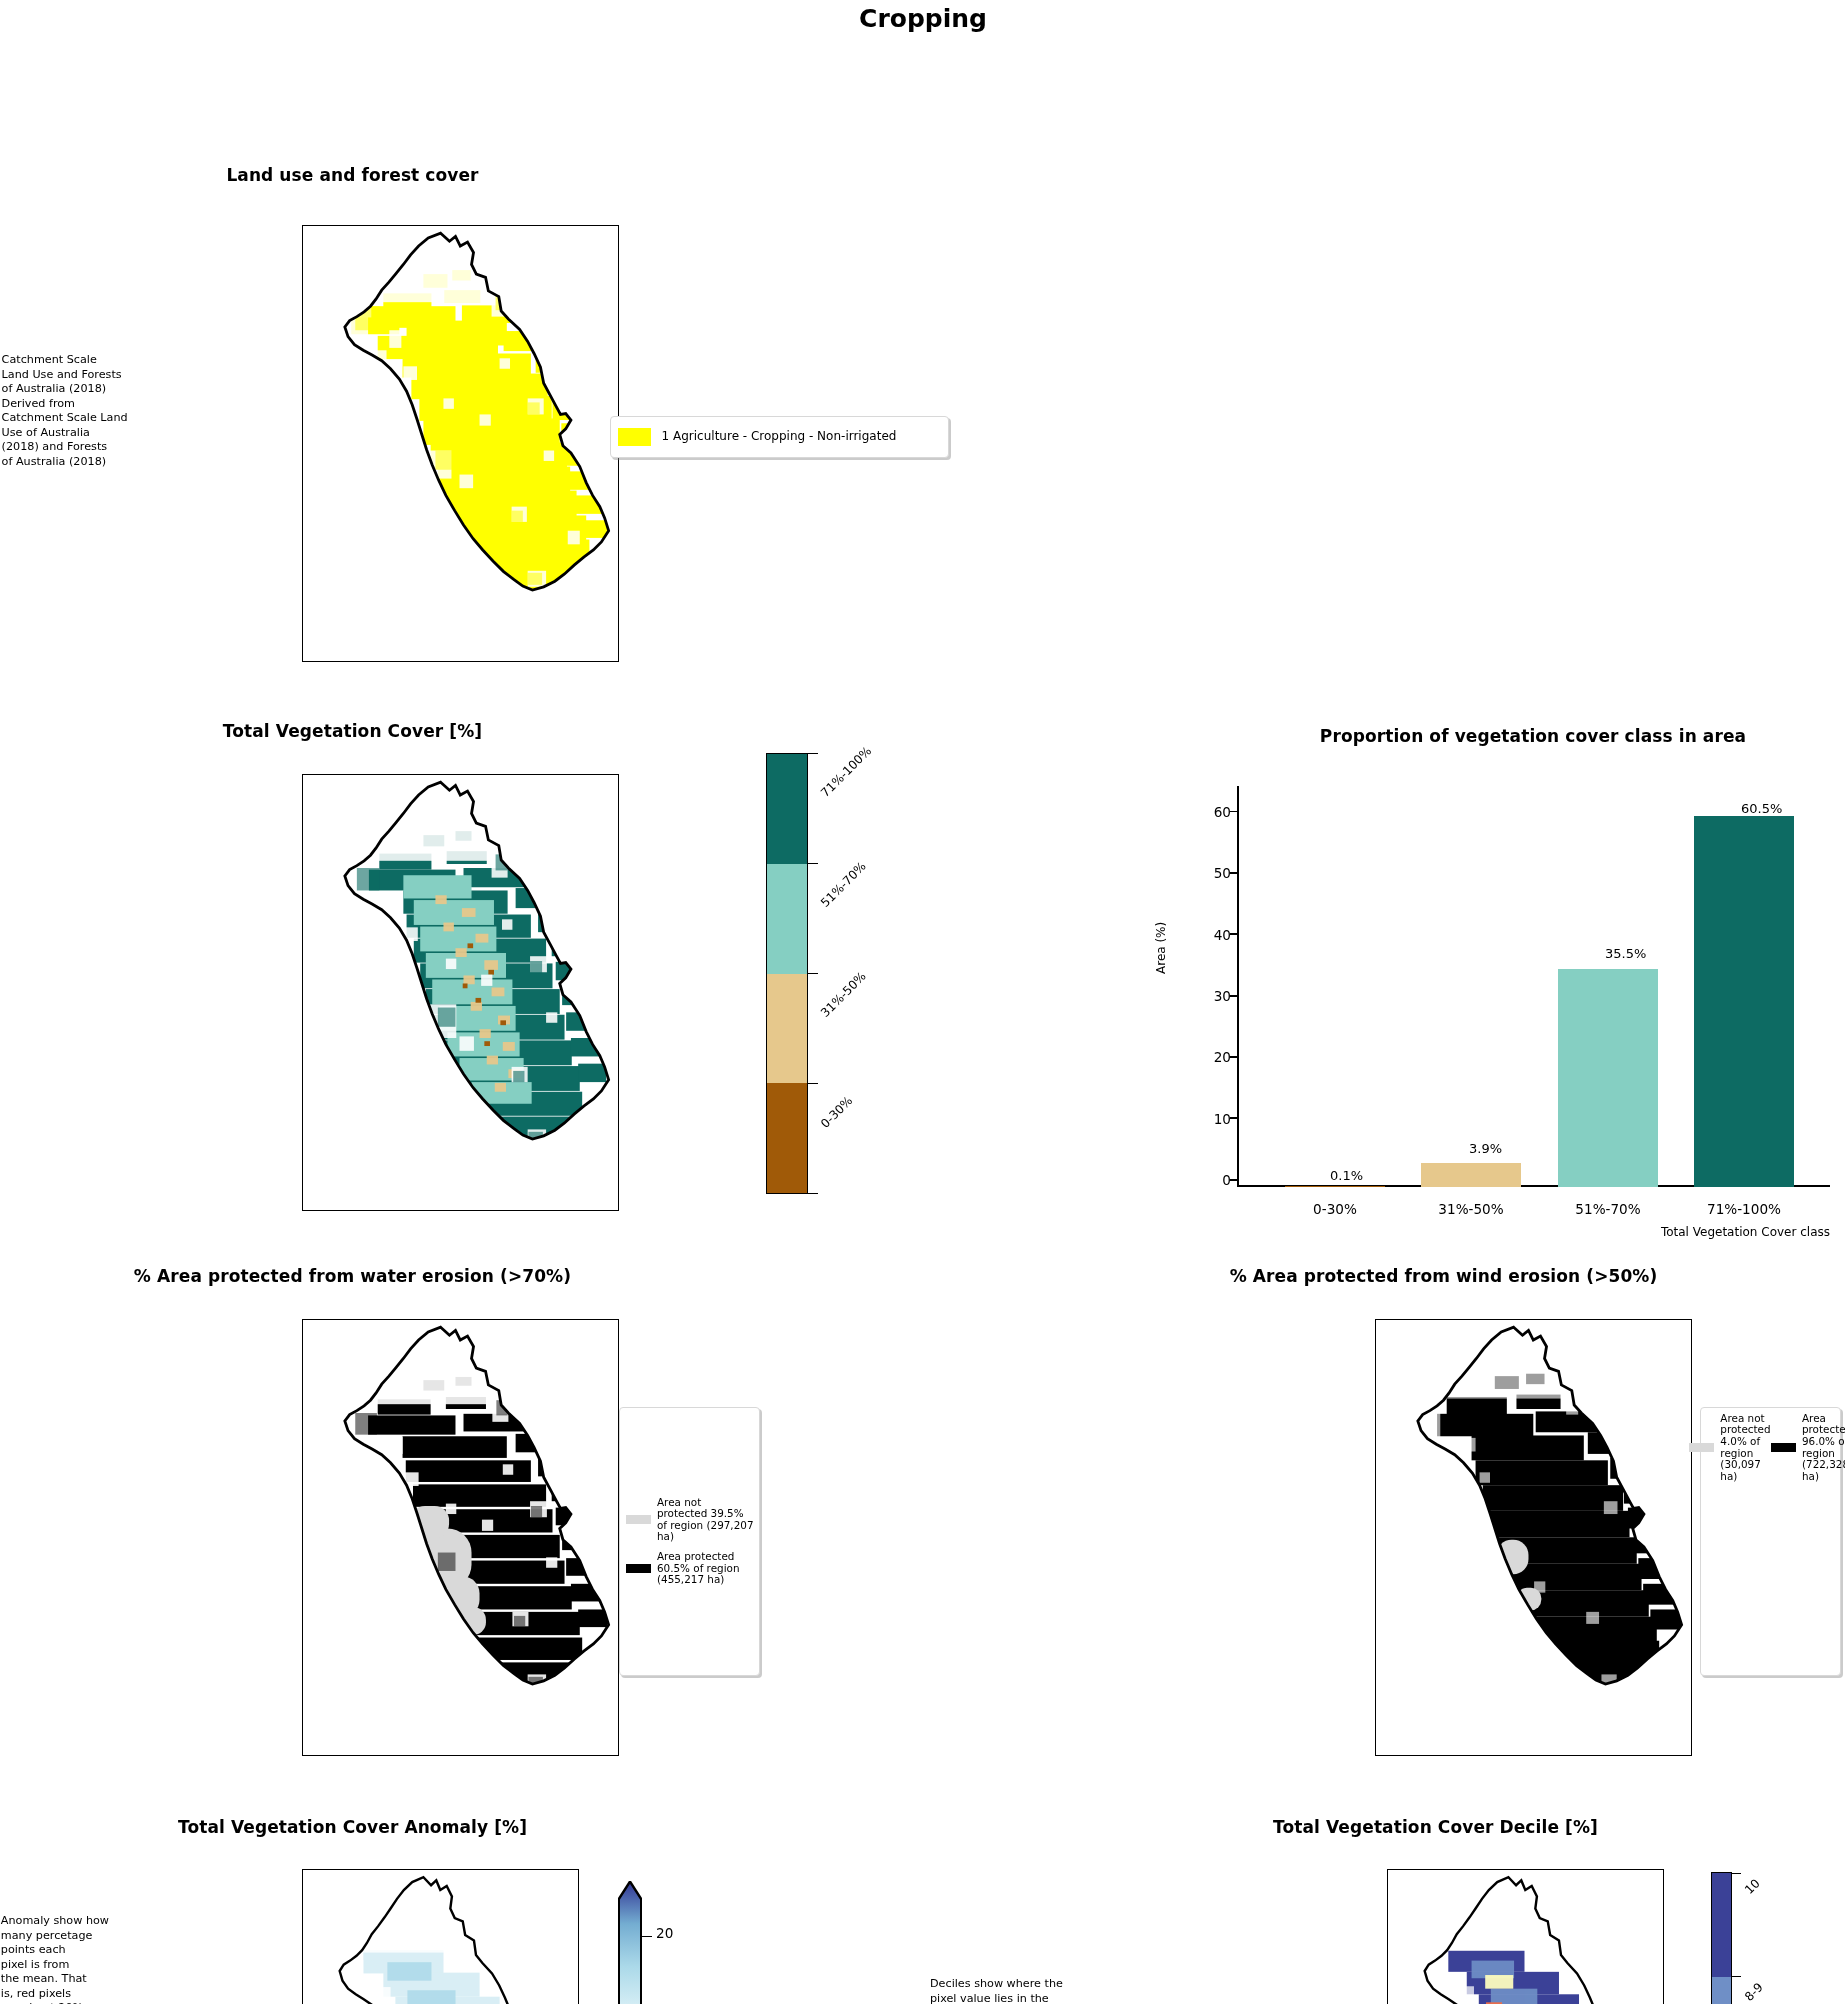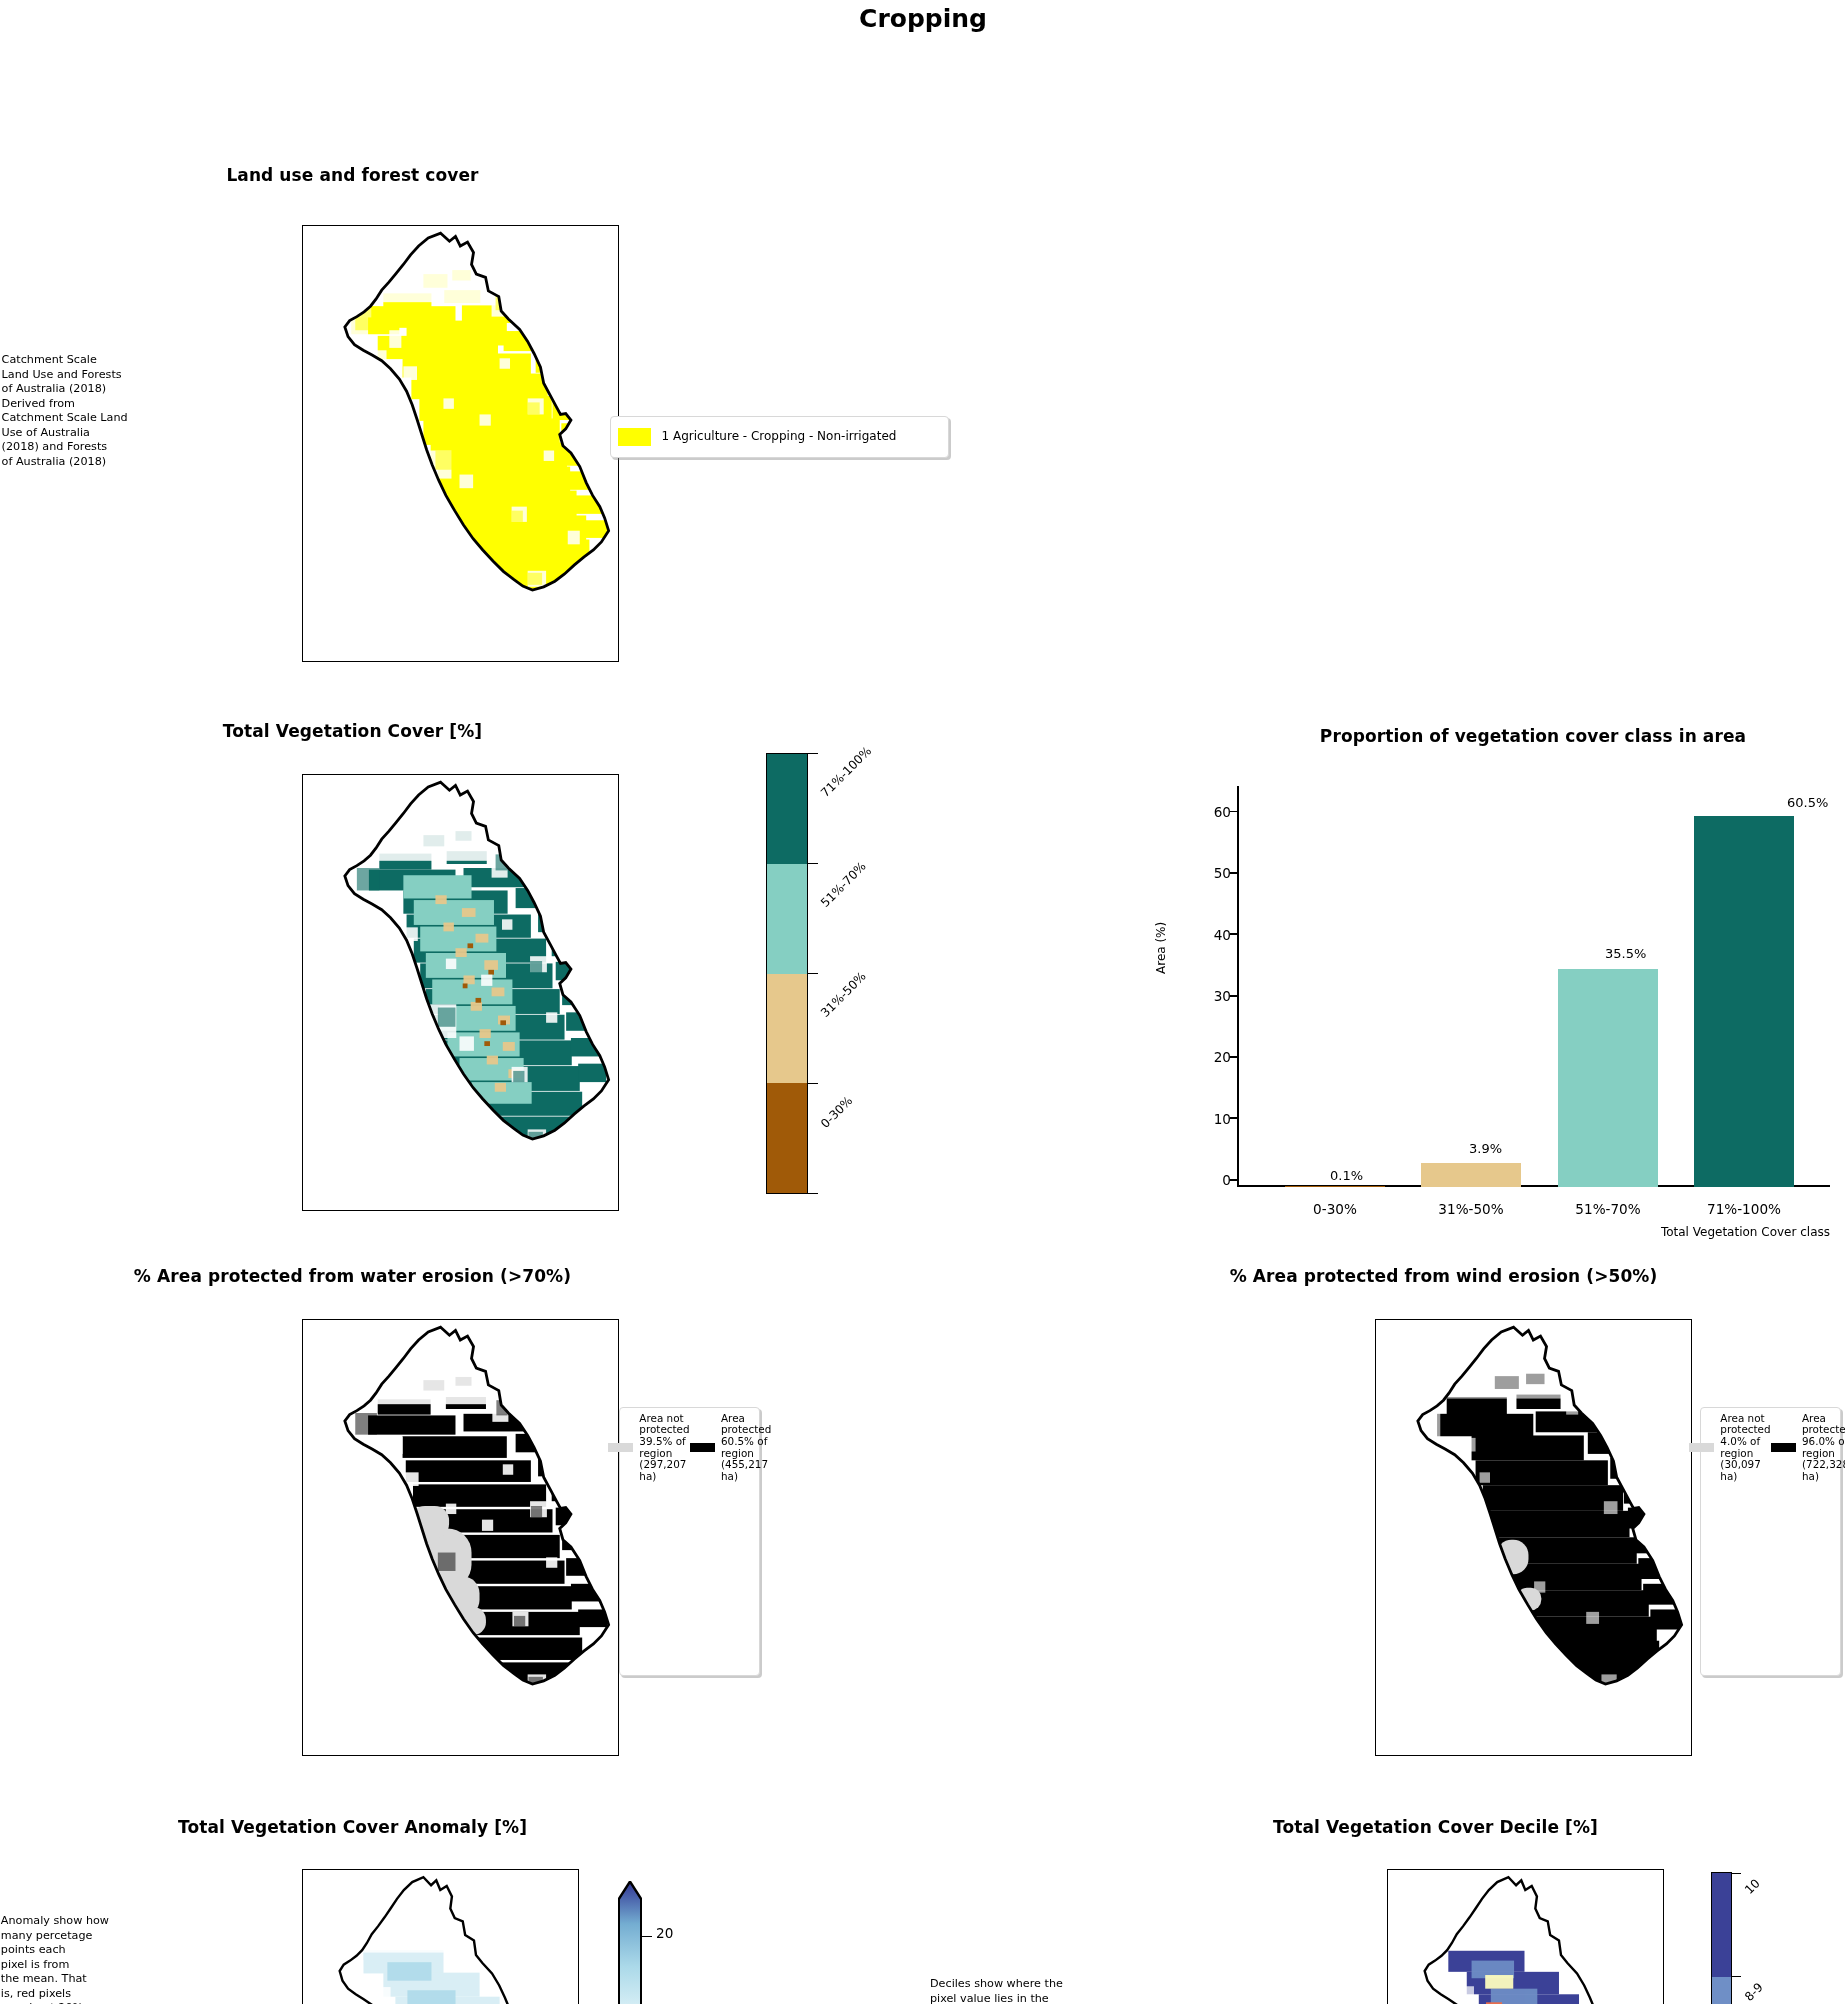--- a/index.html
+++ b/index.html
@@ -316,21 +316,21 @@
   <div class="axisline" style="left:-7.2px;top:24.5px;width:7.2px;height:1.6px;"></div>
 
   <div class="bar" style="left:48px;width:100px;height:0.8px;bottom:8px;background:#a05a08;"></div>
   <div class="bar" style="left:184px;width:100px;height:24px;bottom:8px;background:#e6c88c;"></div>
   <div class="bar" style="left:321px;width:100px;height:218px;bottom:8px;background:#85cfc2;"></div>
   <div class="bar" style="left:457px;width:100px;height:371px;bottom:8px;background:#0d6b63;"></div>
 
   <div class="barlab" style="left:93px;top:382px;">0.1%</div>
   <div class="barlab" style="left:232px;top:355px;">3.9%</div>
   <div class="barlab" style="left:368px;top:160px;">35.5%</div>
-  <div class="barlab" style="left:504px;top:9px;margin-left:46px;">60.5%</div>
+  <div class="barlab" style="left:504px;top:15px;">60.5%</div>
 
   <div class="xtlab" style="left:48px;top:415px;width:100px;">0-30%</div>
   <div class="xtlab" style="left:184px;top:415px;width:100px;">31%-50%</div>
   <div class="xtlab" style="left:321px;top:415px;width:100px;">51%-70%</div>
   <div class="xtlab" style="left:457px;top:415px;width:100px;">71%-100%</div>
 
   <div class="axname" style="left:0;top:439px;width:593px;text-align:right;">Total Vegetation Cover class</div>
 </div>
 <div class="abs axname" style="left:1154px;top:974px;transform:rotate(-90deg);transform-origin:left top;">Area (%)</div>
 
@@ -418,21 +418,21 @@
   <div class="tickL" style="top:113px;"></div>
   <div class="tickL" style="top:187px;"></div>
   <div class="tickL" style="top:261px;"></div>
   <div class="tickL" style="top:334px;"></div>
   <div class="tickB" style="left:25px;"></div>
   <div class="tickB" style="left:97px;"></div>
   <div class="tickB" style="left:169px;"></div>
   <div class="tickB" style="left:241px;"></div>
 </div>
 
-<div class="legendbox" style="left:619px;top:1407px;width:128px;height:257px;flex-direction:row;
+<div class="legendbox" style="left:619px;top:1407px;width:128px;height:257px;flex-direction:column;
             align-items:flex-start;justify-content:center;padding:4.8px 5.6px;">
   <div style="display:flex;align-items:center;width:100%;margin-bottom:8px;">
     <span class="swatch" style="width:25px;height:8.8px;background:#d9d9d9;margin-right:6.4px;"></span>
     <span class="legtxt" style="flex:1;">Area not protected 39.5% of region (297,207 ha)</span>
   </div>
   <div style="display:flex;align-items:center;width:100%;">
     <span class="swatch" style="width:25px;height:8.8px;background:#000000;margin-right:6.4px;"></span>
     <span class="legtxt" style="flex:1;">Area protected 60.5% of region (455,217 ha)</span>
   </div>
 </div>

